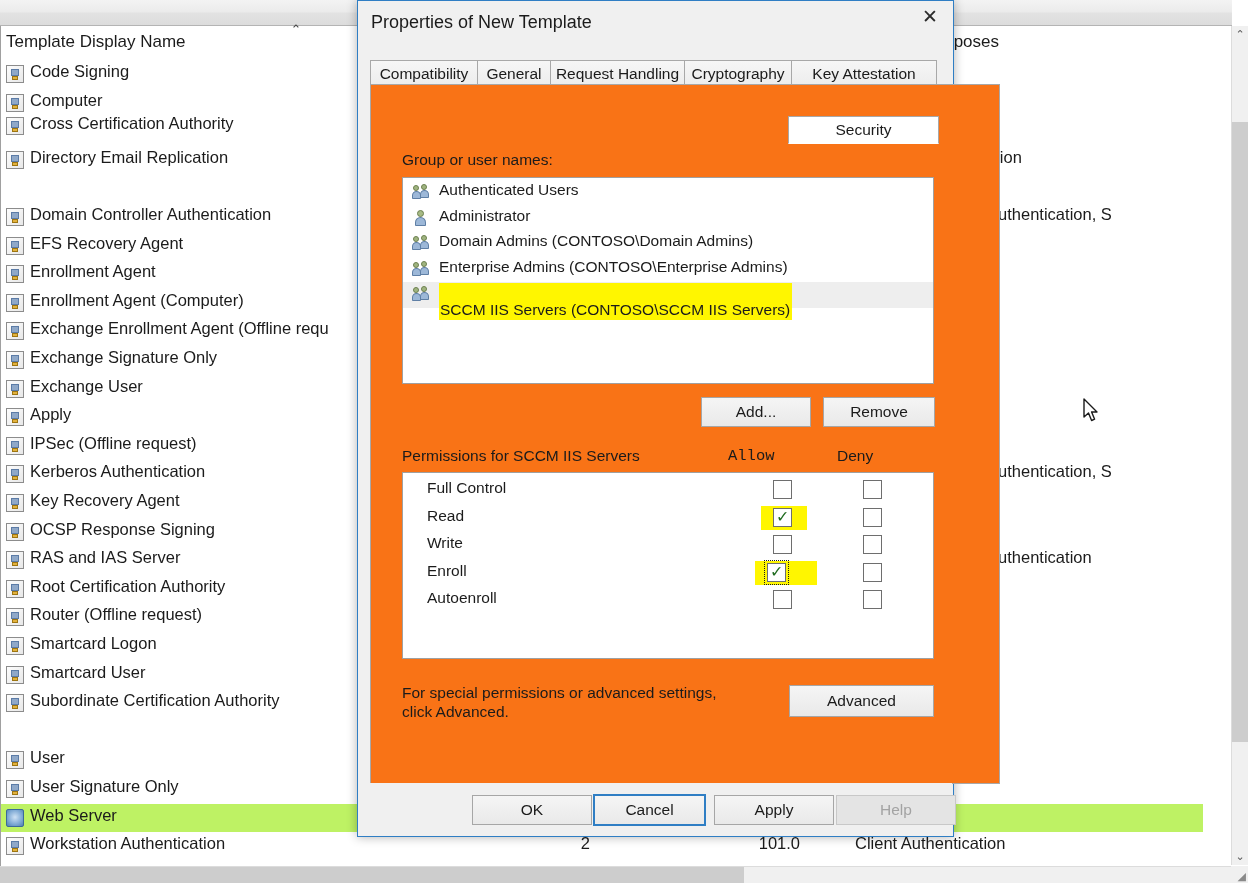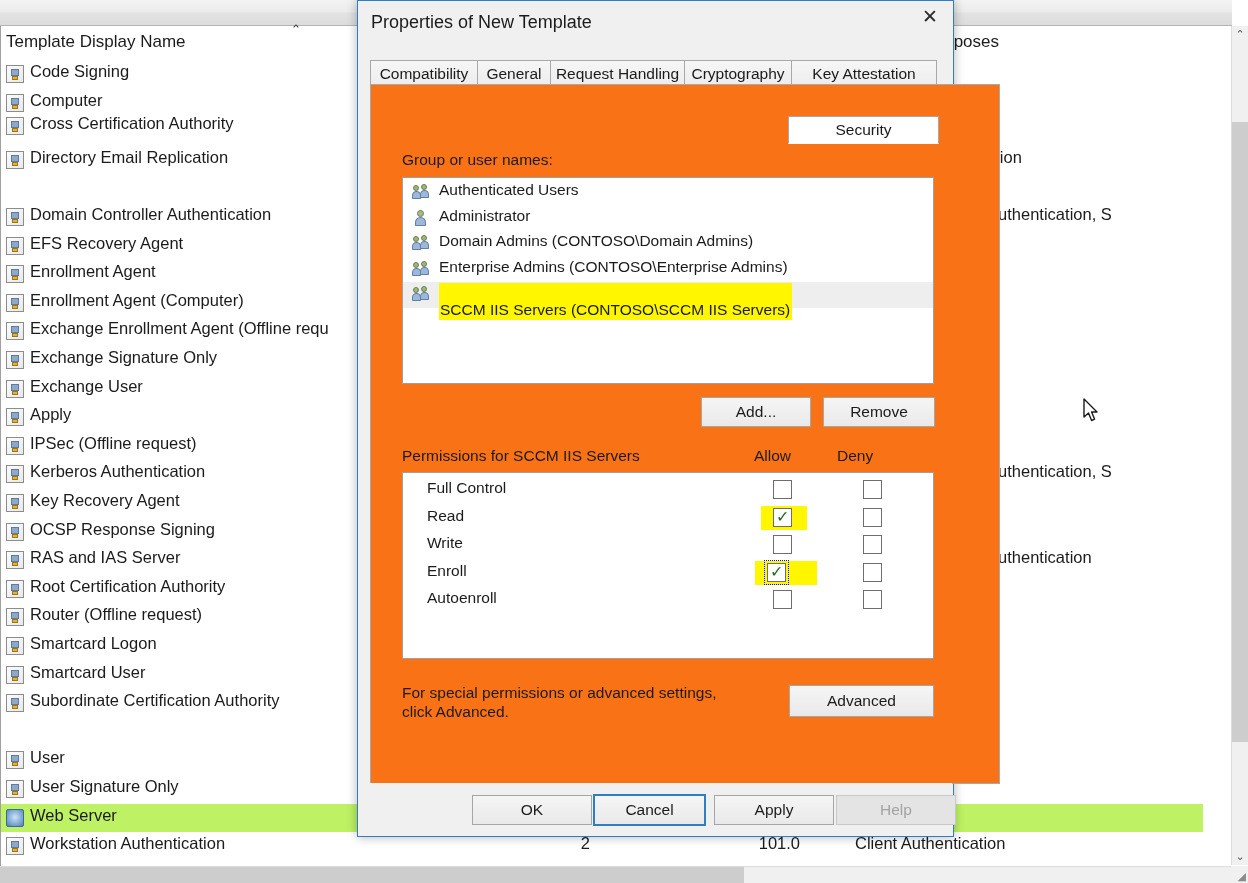--- a/index.html
+++ b/index.html
@@ -383,21 +383,21 @@
     width: 15px; height: 19px;
     color: #1f6b1f;
   }
 
   .hdr-allow, .hdr-deny {
     position: absolute;
     top: 362px;
     font-size: 15.5px;
     color: #1b1b1b;
   }
-  .hdr-allow { left: 383px; }
+  .hdr-allow { left: 357px; font-family: Liberation Mono, monospace; }
   .hdr-deny  { left: 466px; }
 
   .adv-text {
     position: absolute;
     left: 31px; top: 598px;
     width: 345px;
     font-size: 15.5px;
     color: #1b1b1b;
     line-height: 19px;
   }

